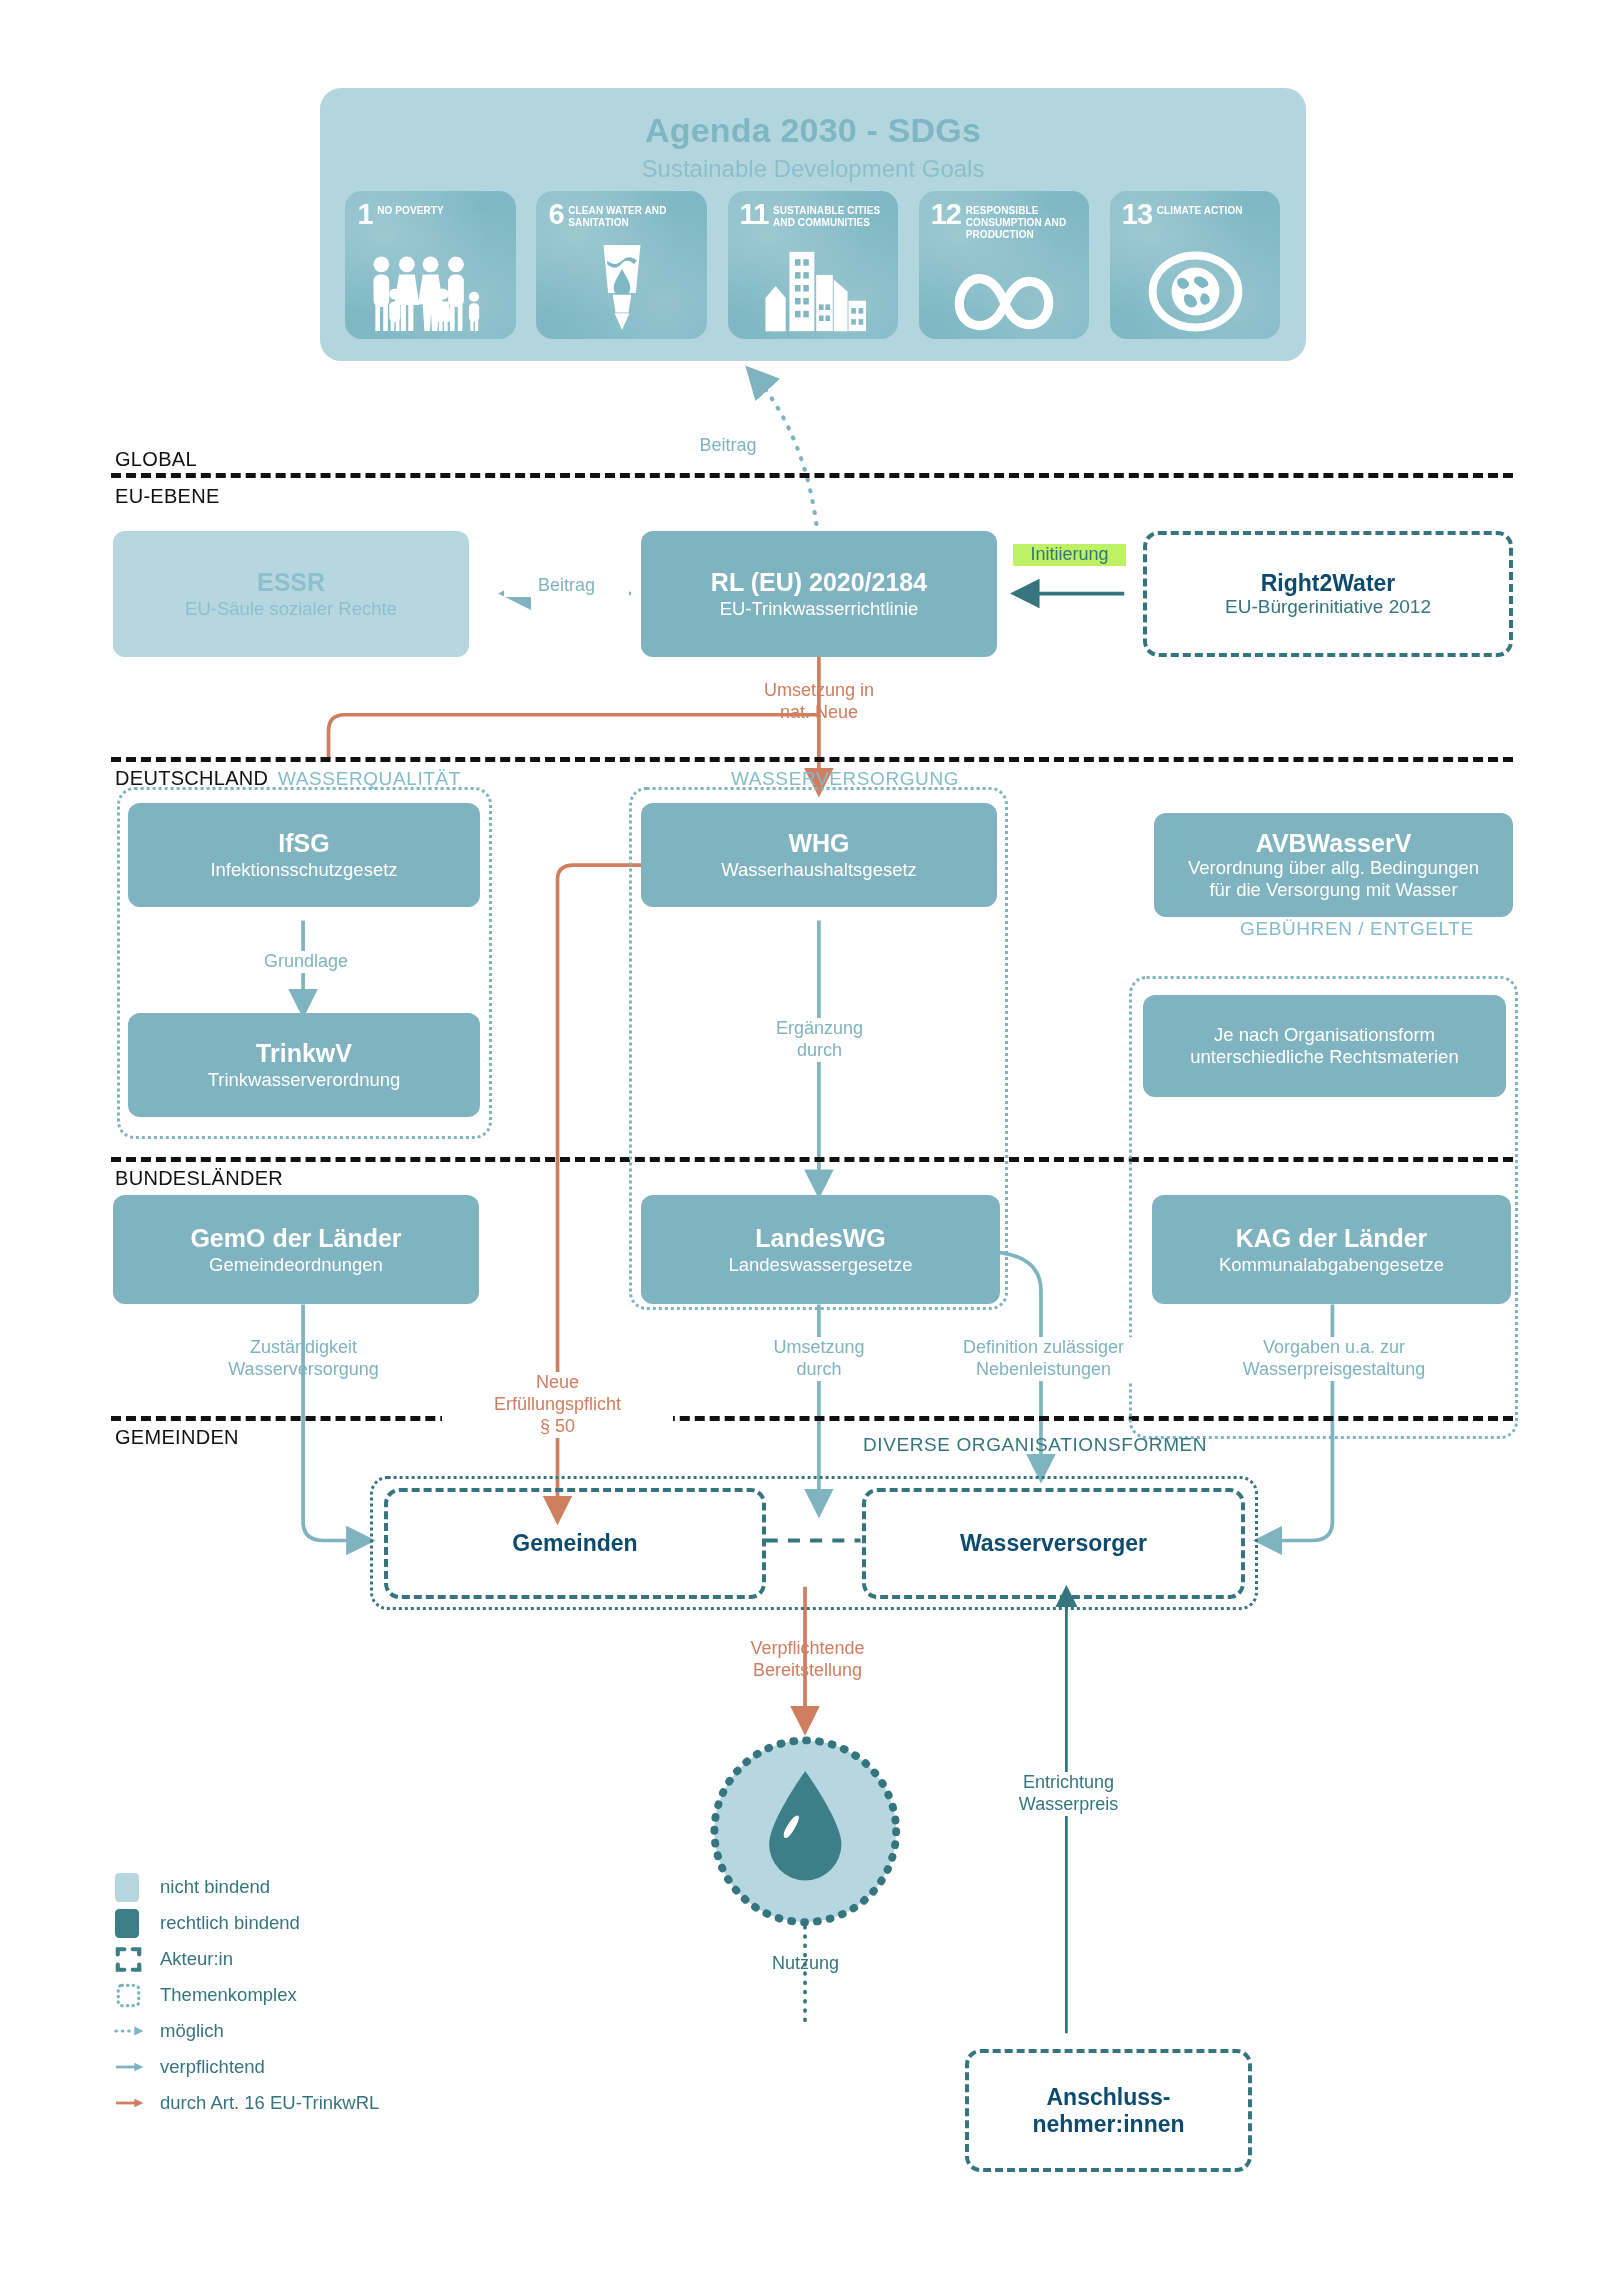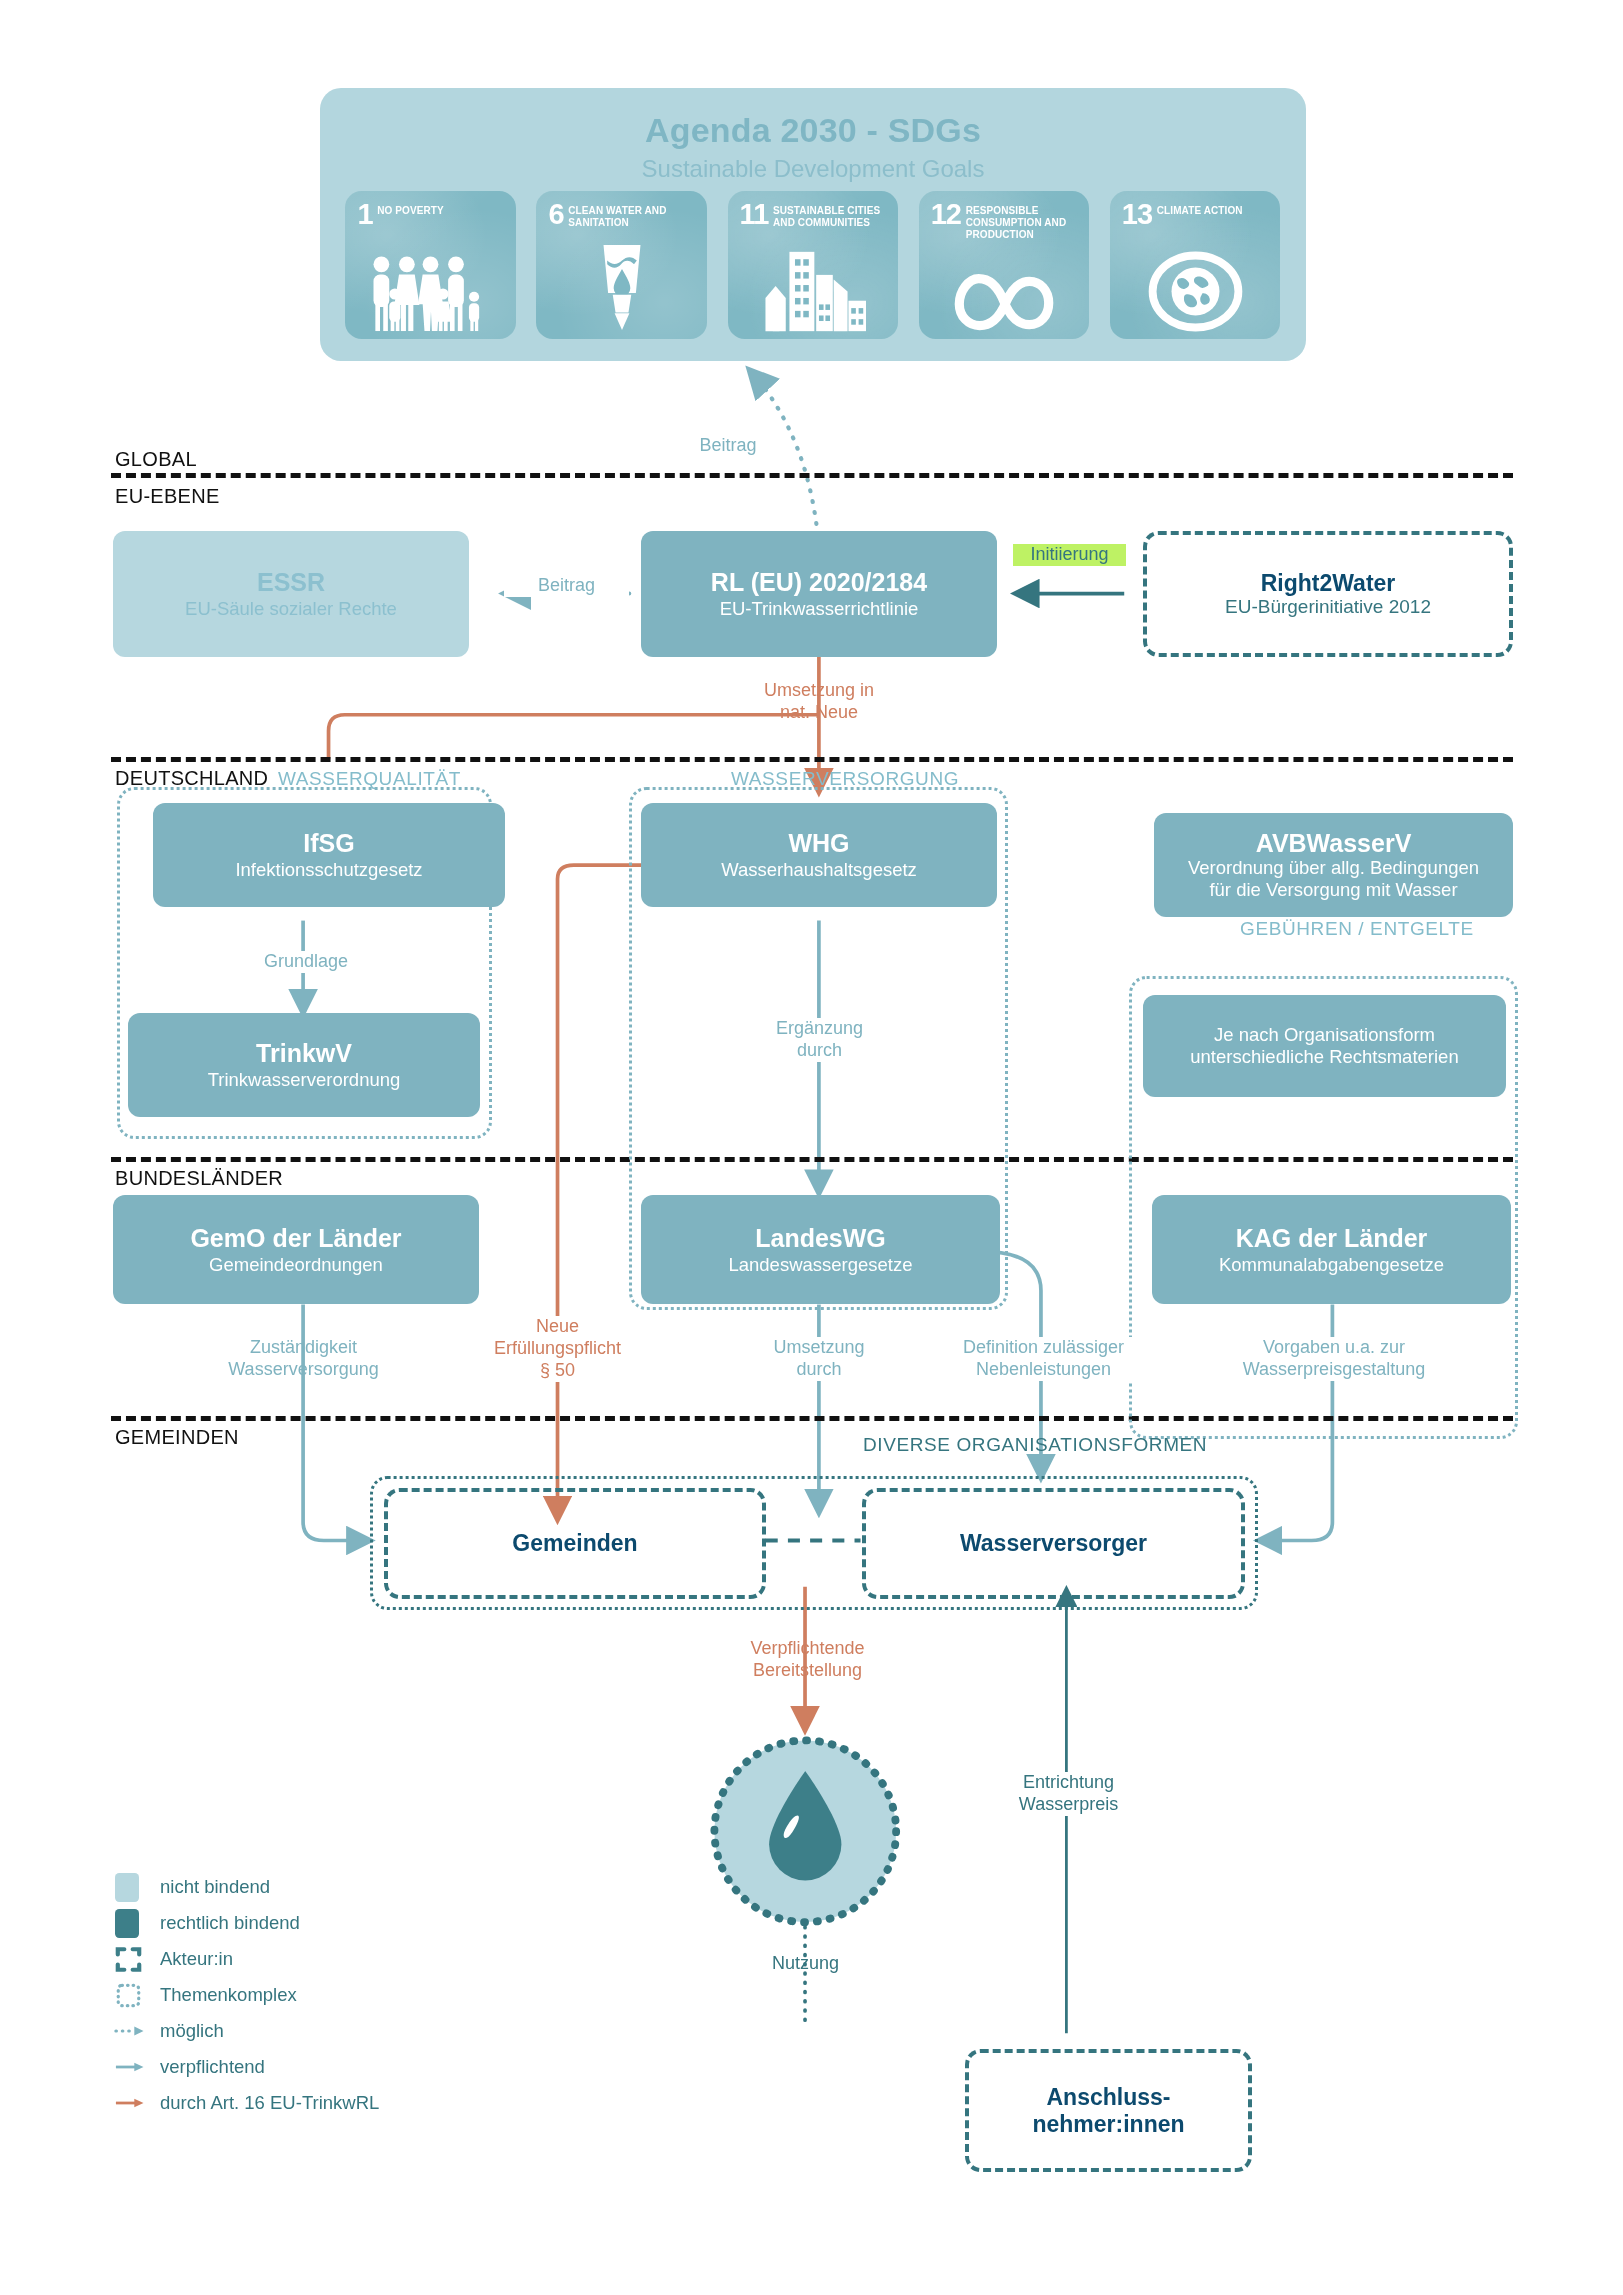--- a/index.html
+++ b/index.html
@@ -320,21 +320,21 @@
     <div class="elabel orange">Umsetzung in</div>
     <div class="elabel orange">nat. Neue</div>
   </div>
 
   <div class="abs theme" style="left:117px;top:787px;width:375px;height:352px;"></div>
   <div class="abs theme-label" style="left:278px;top:768px;">WASSERQUALITÄT</div>
 
   <div class="abs theme" style="left:629px;top:787px;width:379px;height:523px;"></div>
   <div class="abs theme-label" style="left:731px;top:768px;">WASSERVERSORGUNG</div>
 
-  <div class="abs box box-solid" style="left:128px;top:803px;width:352px;height:104px;margin-left:25px;">
+  <div class="abs box box-solid" style="left:128px;top:803px;width:352px;height:104px;">
     <div class="box-title">IfSG</div>
     <div class="box-sub">Infektionsschutzgesetz</div>
   </div>
 
   <div class="abs box box-solid" style="left:128px;top:1013px;width:352px;height:104px;">
     <div class="box-title">TrinkwV</div>
     <div class="box-sub">Trinkwasserverordnung</div>
   </div>
 
   <div class="abs elabel blue" style="left:241px;top:951px;width:130px;background:#fff;">Grundlage</div>
@@ -376,21 +376,21 @@
   <div class="abs box box-solid" style="left:1152px;top:1195px;width:359px;height:109px;">
     <div class="box-title">KAG der Länder</div>
     <div class="box-sub">Kommunalabgabengesetze</div>
   </div>
 
   <div class="abs" style="left:183px;top:1337px;width:241px;">
     <div class="elabel blue">Zuständigkeit</div>
     <div class="elabel blue">Wasserversorgung</div>
   </div>
 
-  <div class="abs" style="left:442px;top:1316px;width:231px;background:#fff;">
+  <div class="abs" style="left:442px;top:1372px;width:231px;background:#fff;">
     <div class="elabel orange">Neue</div>
     <div class="elabel orange">Erfüllungspflicht</div>
     <div class="elabel orange">§ 50</div>
   </div>
 
   <div class="abs" style="left:731px;top:1337px;width:176px;background:#fff;">
     <div class="elabel blue">Umsetzung</div>
     <div class="elabel blue">durch</div>
   </div>
 

